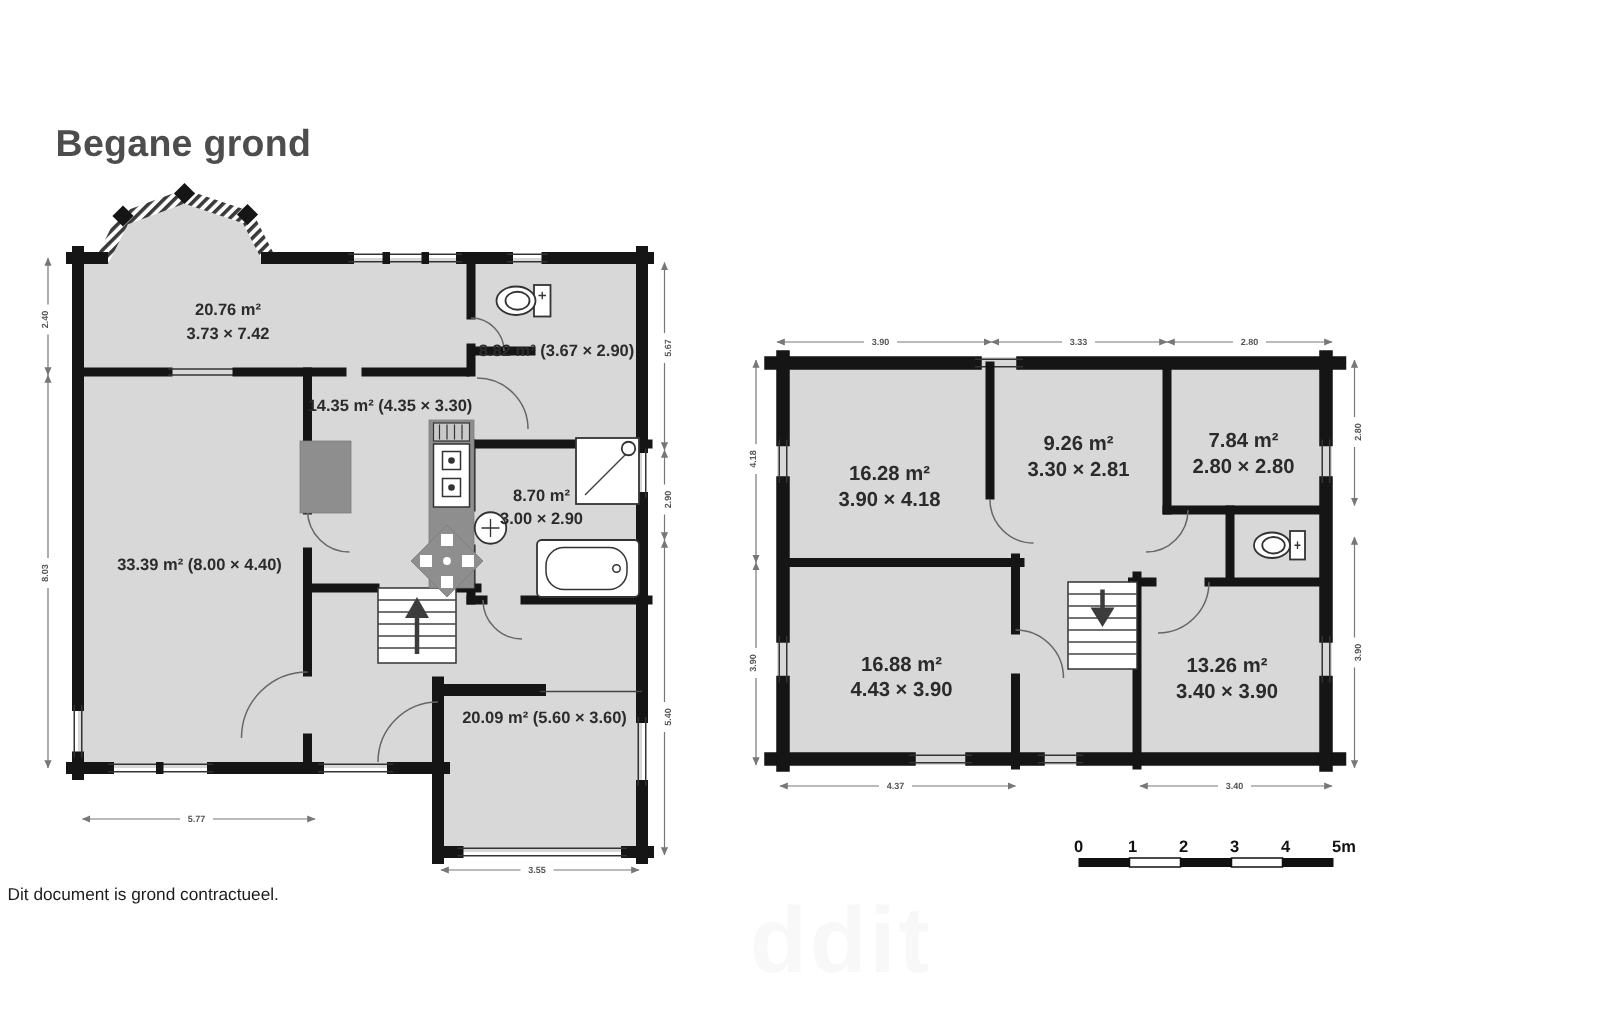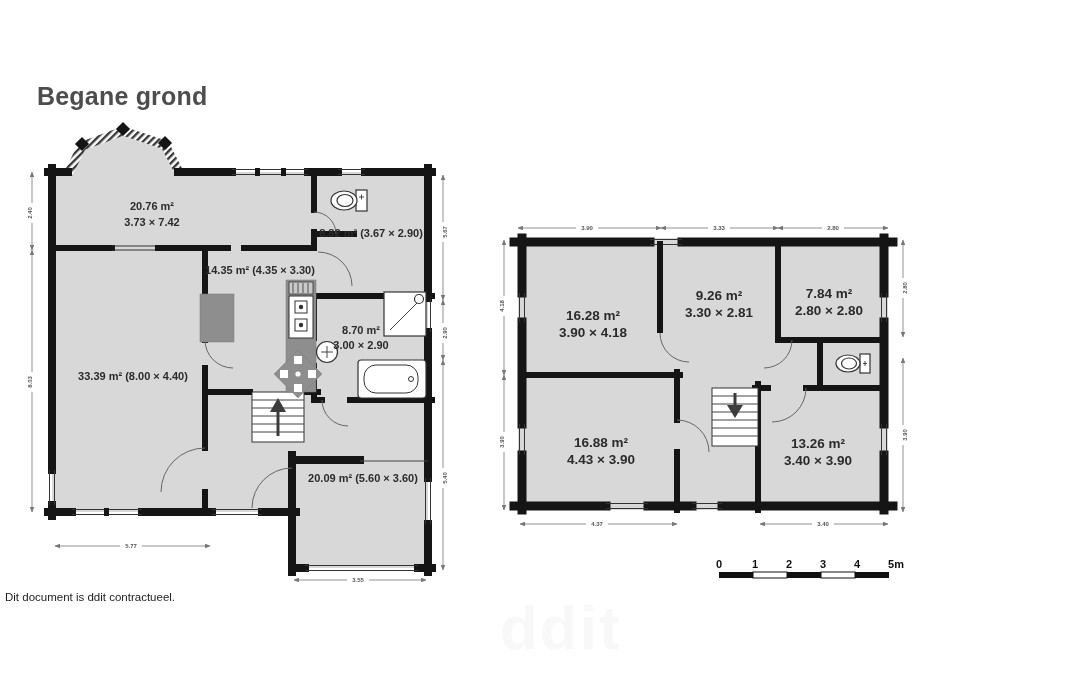--- a/index.html
+++ b/index.html
@@ -27,21 +27,21 @@
   .furn{fill:#8e8e8e;stroke:#7a7a7a;stroke-width:0.5;}
   .scale-num{font-size:11px;font-weight:bold;fill:#111;}
 </style>
 </head>
 <body>
 
 <div id="stage">
 
   <div id="gf-title" class="floor-title">Begane grond</div>
   <div id="watermark">ddit</div>
-  <div id="footer-note">Dit document is ddit contractueel.</div>
+  <div id="footer-note">Dit document is grond contractueel.</div>
 
   <svg width="1080" height="680" viewBox="0 0 1080 680">
     <defs>
       <pattern id="hatch" width="5" height="5" patternUnits="userSpaceOnUse" patternTransform="rotate(45)">
         <rect width="5" height="5" fill="#ffffff"></rect>
         <rect width="2.4" height="5" fill="#3a3a3a"></rect>
       </pattern>
       <marker id="arr" markerWidth="7" markerHeight="6" refX="6.5" refY="3" orient="auto-start-reverse">
         <path d="M0,0 L7,3 L0,6 Z" fill="#777"></path>
       </marker>

